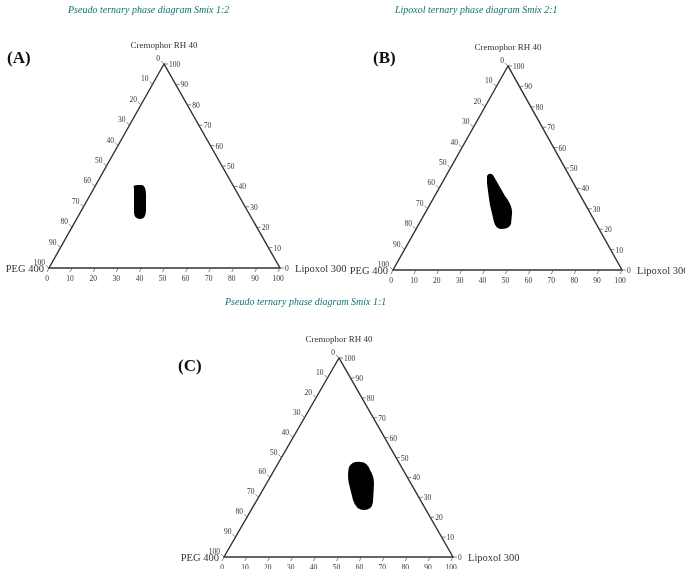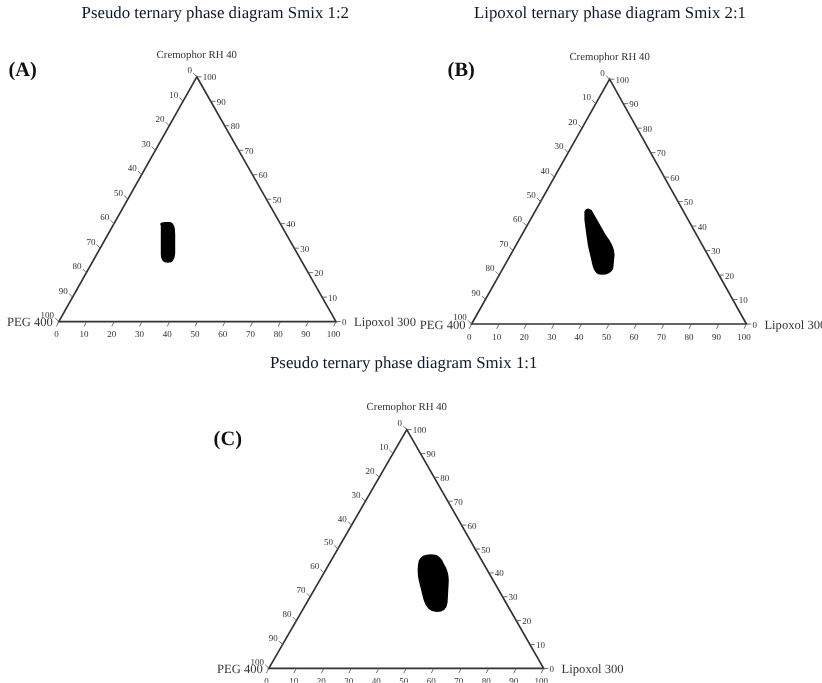--- a/index.html
+++ b/index.html
@@ -1,17 +1,17 @@
 <!DOCTYPE html>
 <html><head>
 <meta charset="utf-8">
 <style>
   html, body { margin:0; padding:0; background:#ffffff; }
   body { width:685px; height:569px; position:relative; overflow:hidden; font-family:"Liberation Serif", "DejaVu Serif", serif; color:#222; }
-  .title { position:absolute; font-size:14px; white-space:nowrap; color:#0f172a; }
+  .title { position:absolute; font-size:10px; white-space:nowrap; color:#0f766e;font-style:italic; }
   .panel-label { position:absolute; font-size:17px; font-weight:bold; color:#111; }
   svg { position:absolute; left:0; top:0; }
   svg text { font-family:"Liberation Serif", "DejaVu Serif", serif; fill:#333; }
 </style>
 </head>
 <body>
 
 <div id="titles">
     <div class="title" style="left: 68px; top: 4px;">Pseudo ternary phase diagram Smix 1:2</div>
     <div class="panel-label" style="left: 7px; top: 48px;">(A)</div>

